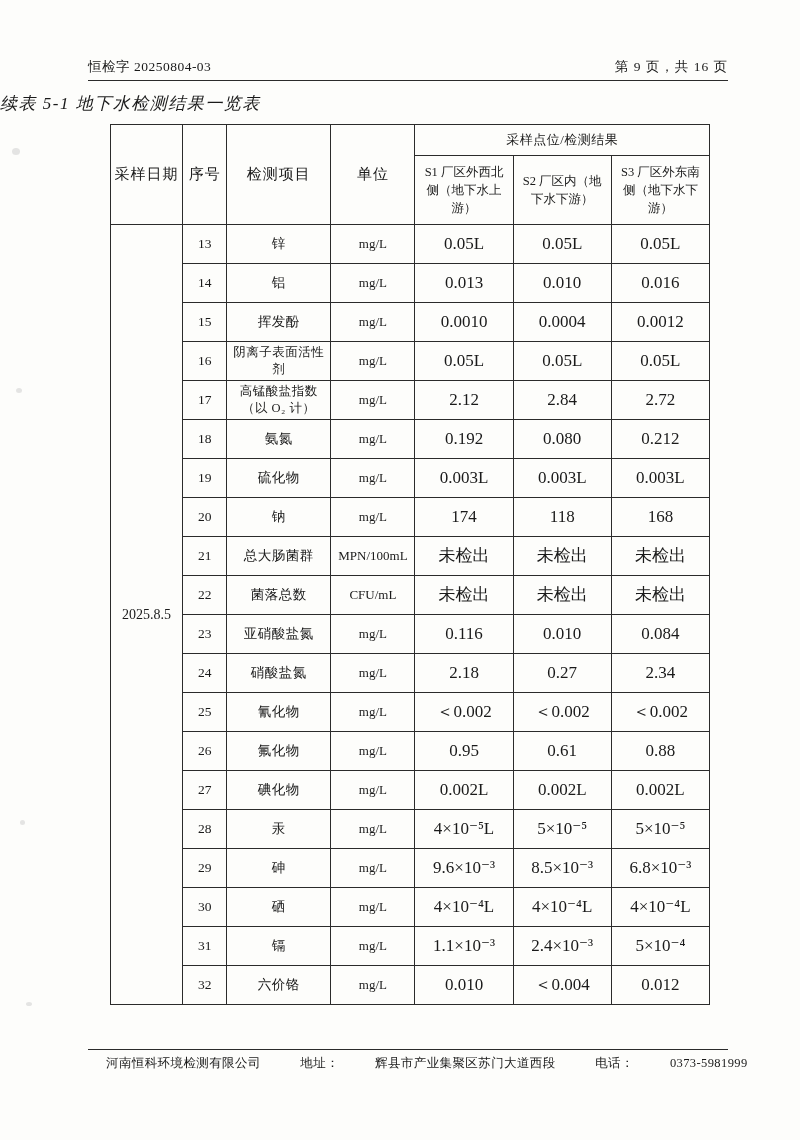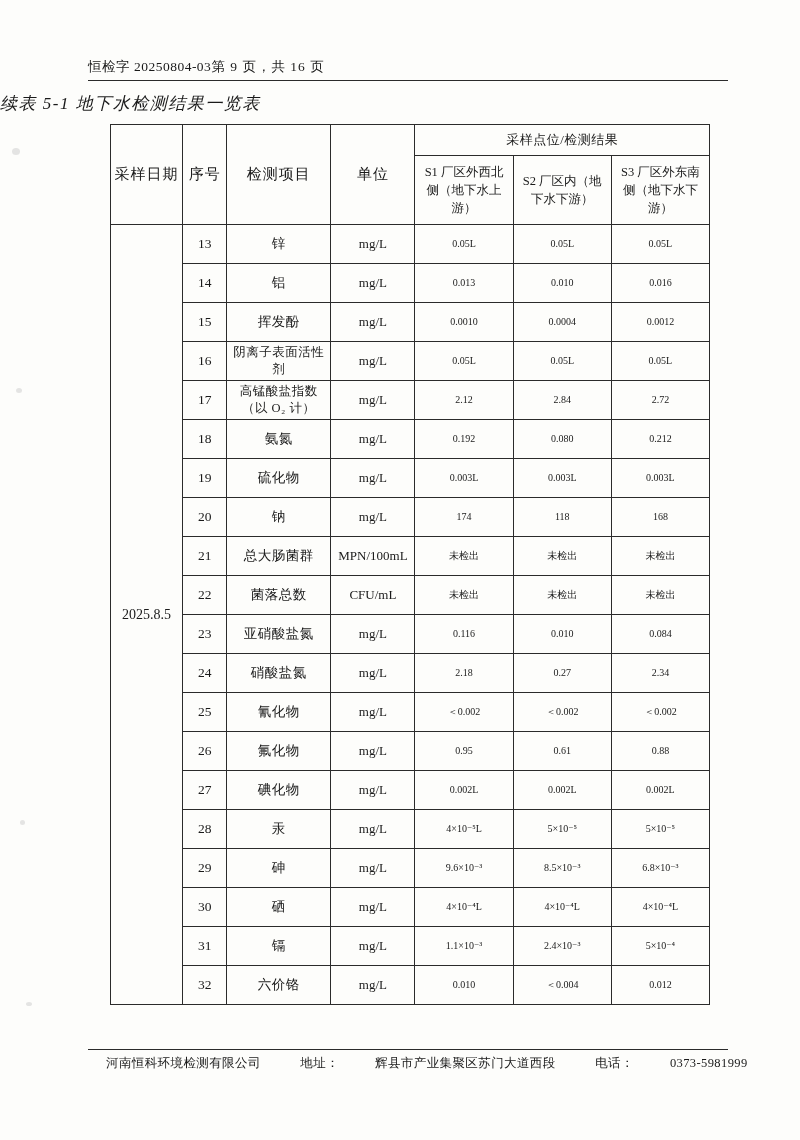--- a/index.html
+++ b/index.html
@@ -23,20 +23,21 @@
     background: #fdfdfb;
   }
 
   
   .header {
     position: absolute;
     left: 88px;
     top: 58px;
     width: 640px;
     display: flex;
+    justify-content: space-between;
     align-items: flex-end;
     font-size: 13.5px;
     letter-spacing: 0.5px;
   }
   .header .left { white-space: nowrap; }
   .header .right { white-space: nowrap; letter-spacing: 1px; }
   .header-rule {
     position: absolute;
     left: 88px;
     top: 80px;
@@ -85,21 +86,21 @@
   .col-s     { width: 98px; }
 
   thead td.group-head { height: 26px; font-size: 13px; letter-spacing: 0.5px;}
   thead td.sub-head { height: 64px; font-size: 12.5px; line-height: 1.45; padding: 2px 4px;}
   thead td.rot-head { font-size: 15px; letter-spacing: 1px;}
 
   tbody td { height: 34px; font-size: 13.5px; }
   tbody td.item-cell { font-size: 13.5px; letter-spacing: 0.5px; }
   tbody td.item-cell.two-line { font-size: 12.5px; line-height: 1.35; }
   tbody td.unit-cell { font-size: 13px; font-family: "Liberation Serif", serif;}
-  tbody td.val-cell { font-size: 10px; }
+  tbody td.val-cell { font-size: 17px; }
   tbody td.date-cell { font-size: 14px; }
 
   
   .footer-rule {
     position: absolute;
     left: 88px;
     top: 1049px;
     width: 640px;
     height: 1px;
     background: #2b2b2b;

